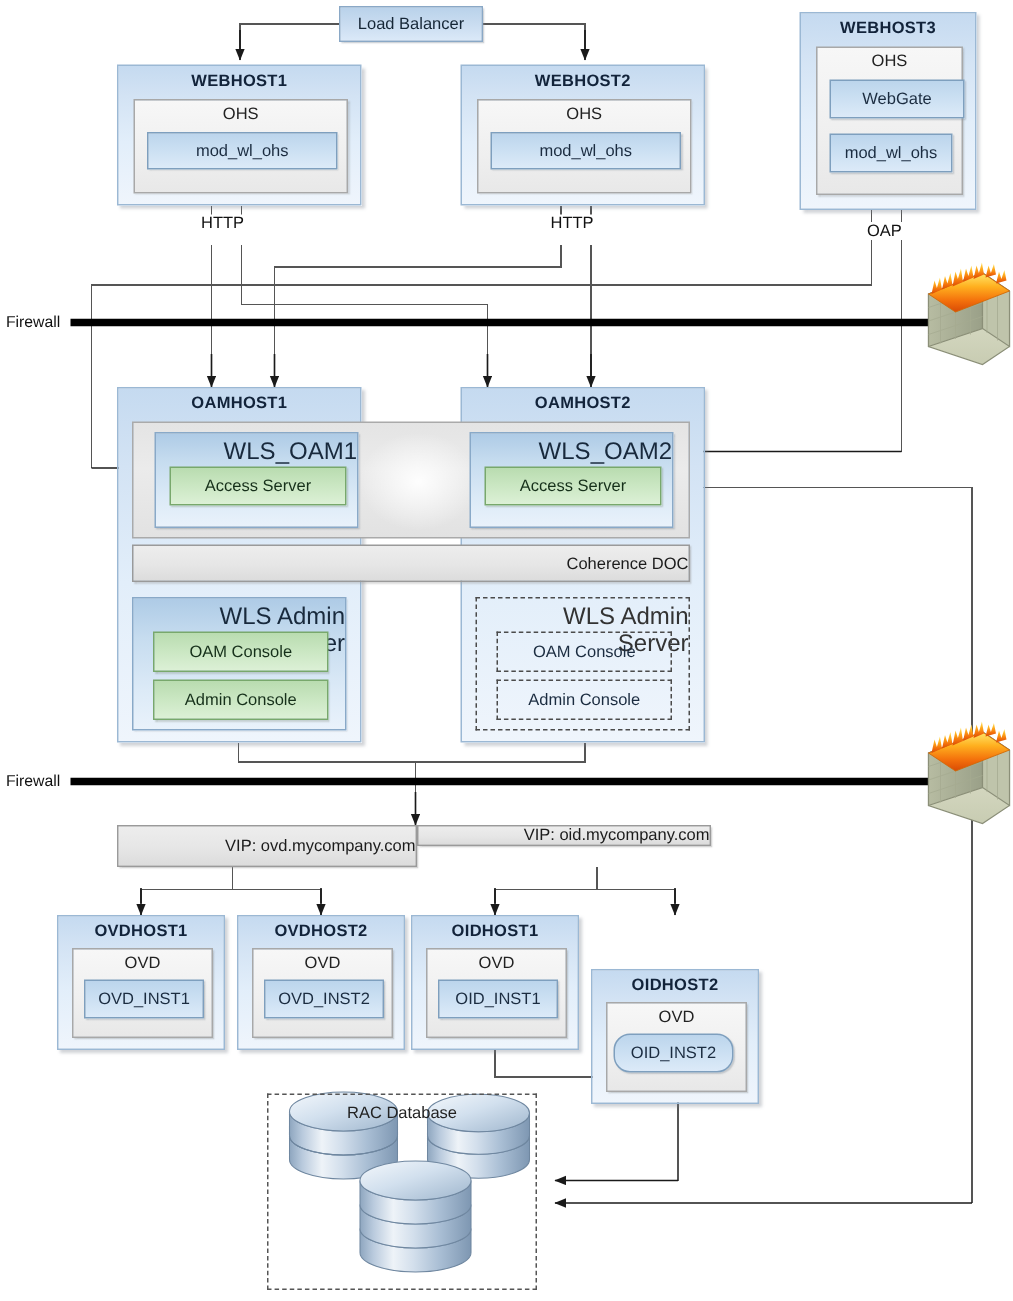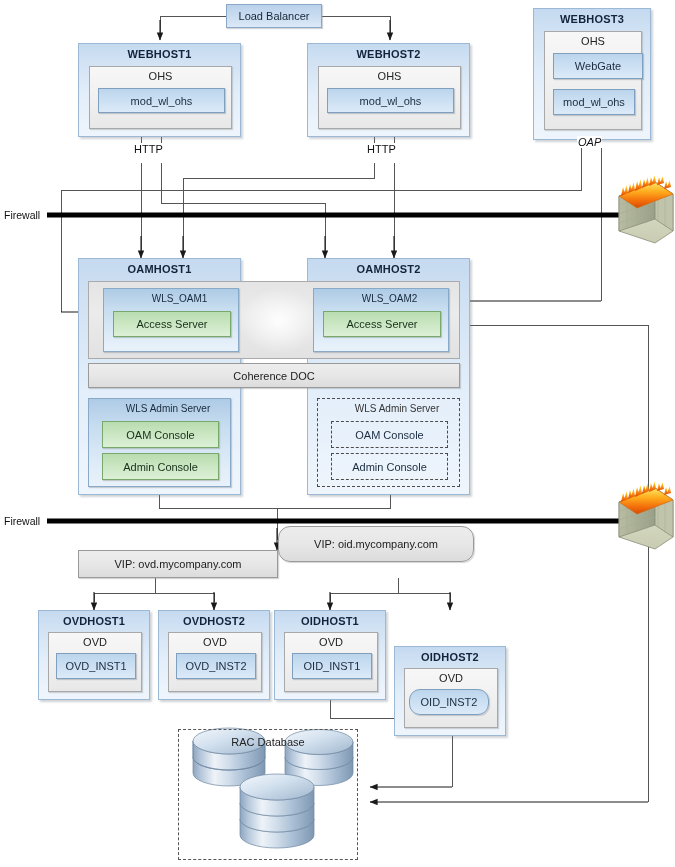--- a/index.html
+++ b/index.html
@@ -50,40 +50,40 @@
     font-size:11px;color:#16301a;
   }
 
   
   .subblue{
     background:linear-gradient(180deg,#aecbe6 0%,#c6dcef 30%,#dceaf7 70%,#e9f2fb 100%);
     border:1px solid #89a9c8;
     box-shadow:1px 1px 1px rgba(130,140,150,.4);
   }
   .subblue-title{
-    position:absolute;left:17px;right:0;top:4px;text-align:center;
-    font-size:10px;color:#18293c;
+    position:absolute;left:17px;right:0;top:4px;text-align:right;
+    font-size:16px;color:#18293c;
   }
 
   
   .dashed-sub{
     border:1px dashed #4b4b4b;background:transparent;
   }
   .dashed-chip{
     border:1px dashed #4b4b4b;background:transparent;
     display:flex;align-items:center;justify-content:center;
     font-size:11px;color:#1b2c40;
   }
 
   
   .greybar{
     background:linear-gradient(180deg,#ededed 0%,#e6e6e6 55%,#dcdcdc 100%);
     border:1px solid #9a9a9a;
     box-shadow:1px 1px 1px rgba(150,150,150,.4);
-    display:flex;align-items:center;justify-content:center;
+    display:flex;align-items:center;justify-content:flex-end;
     font-size:11px;color:#1b1b1b;
   }
   .bluebar{
     background:linear-gradient(180deg,#b9d2ea 0%,#c9dcf0 50%,#dbe9f8 100%);
     border:1px solid #8aa8c6;
     box-shadow:1px 1px 1px rgba(140,150,160,.4);
     display:flex;align-items:center;justify-content:center;
     font-size:11px;color:#152636;
   }
 
@@ -356,21 +356,21 @@
     <div class="box panel" style="left:10px;top:22px;width:98px;height:99px;">
       <div class="panel-title">OHS</div>
       <div class="box chip" style="left:8px;top:21px;width:90px;height:26px;">
         <span>WebGate</span>
       </div>
       <div class="box chip" style="left:8px;top:57px;width:82px;height:26px;">
         <span>mod_wl_ohs</span>
       </div>
     </div>
   </div>
-  <div class="edge-label" style="left:577px;top:136px;font-style:italic;">OAP</div>
+  <div class="edge-label" style="left:577px;top:148px;">OAP</div>
 
   <div class="fw-label" style="left:4px;top:209px;">Firewall</div>
   <div class="fw-label" style="left:4px;top:515px;">Firewall</div>
 
   <div class="box host" style="left:78px;top:258px;width:163px;height:237px;">
     <div class="host-title">OAMHOST1</div>
   </div>
 
   <div class="box host" style="left:307px;top:258px;width:163px;height:237px;">
     <div class="host-title">OAMHOST2</div>
@@ -414,21 +414,21 @@
       <span>OAM Console</span>
     </div>
     <div class="box dashed-chip" style="left:13px;top:54px;width:117px;height:27px;">
       <span>Admin Console</span>
     </div>
   </div>
 
   <div class="box greybar" style="left:78px;top:550px;width:200px;height:28px;">
     <span>VIP: ovd.mycompany.com</span>
   </div>
-  <div class="box greybar" style="left:278px;top:526px;width:196px;height:36px;border-radius:12px;">
+  <div class="box greybar" style="left:278px;top:550px;width:196px;height:14px;">
     <span>VIP: oid.mycompany.com</span>
   </div>
 
   <div class="box host" style="left:38px;top:610px;width:112px;height:90px;">
     <div class="host-title">OVDHOST1</div>
     <div class="box panel" style="left:9px;top:21px;width:94px;height:60px;">
       <div class="panel-title">OVD</div>
       <div class="box chip" style="left:7px;top:20px;width:80px;height:26px;">
         <span>OVD_INST1</span>
       </div>

